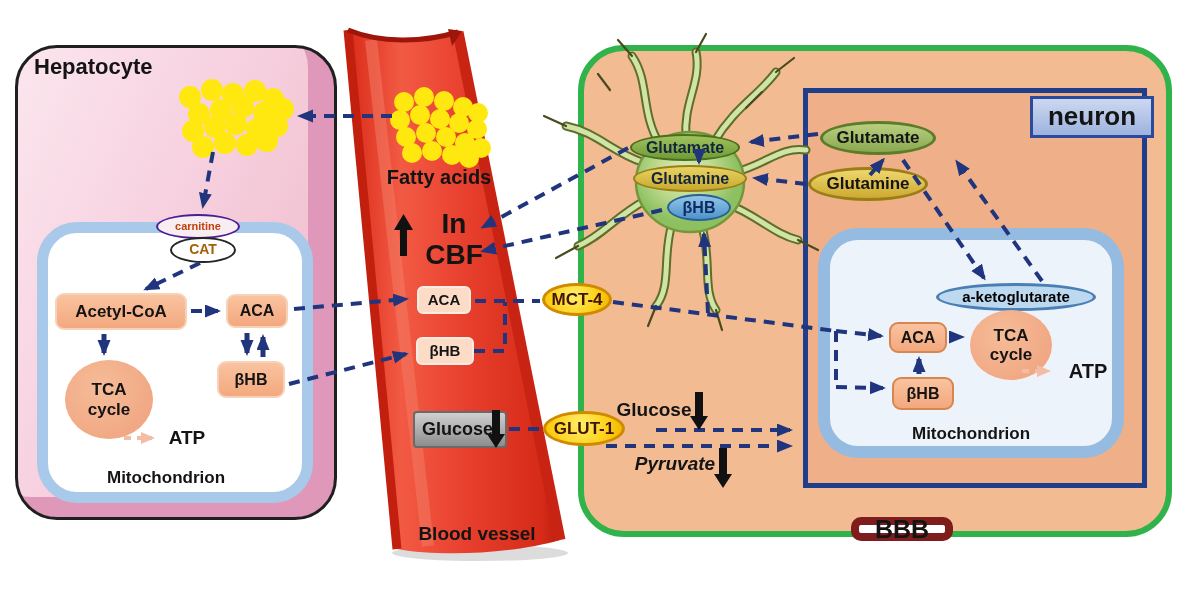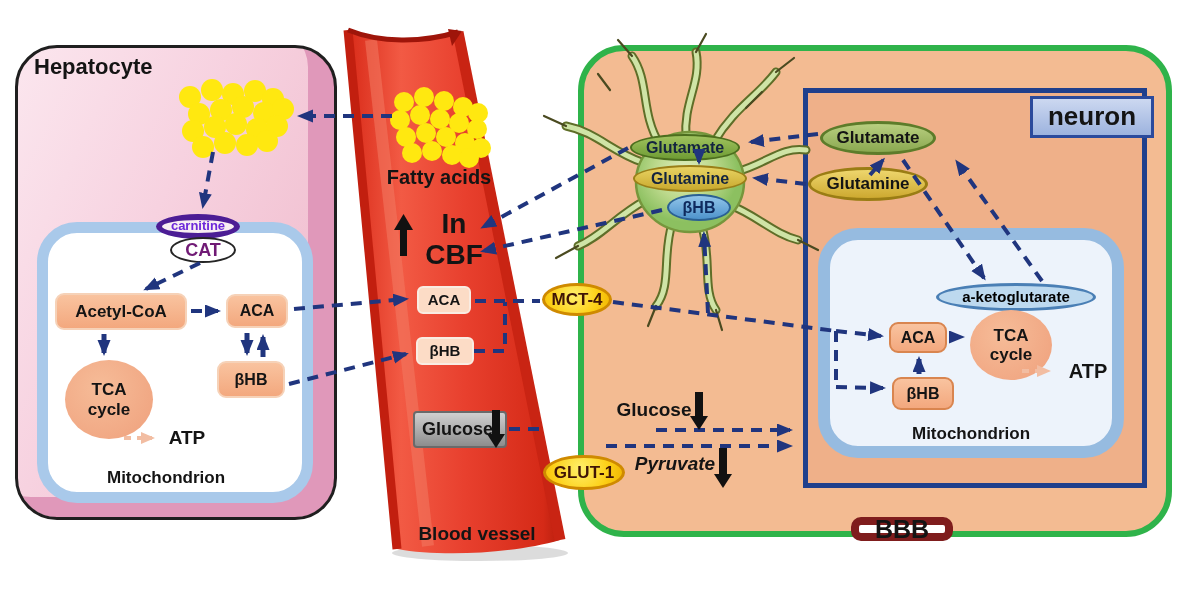--- a/index.html
+++ b/index.html
@@ -143,40 +143,40 @@
         <circle cx="481" cy="148" r="10"></circle>
       <circle cx="412" cy="153" r="10"></circle>
         <circle cx="432" cy="151" r="10"></circle>
         <circle cx="452" cy="155" r="10"></circle>
       <circle cx="469" cy="158" r="10"></circle>
     </g>
   </svg>
 
   <div class="abs z2 lbl" style="left:34px;top:52px;width:150px;height:30px;font-size:22px;justify-content:flex-start;">Hepatocyte</div>
 
-  <div class="abs z2 lbl oval" style="left:156px;top:214px;width:84px;height:25px;background:#f8eef2;border:6px solid #4c1d95;color:#6d28d9;font-size:13px;">carnitine</div>
-  <div class="abs z2 lbl oval" style="left:170px;top:237px;width:66px;height:26px;background:#ffffff;border:2px solid #252525;color:#701a75;font-size:18px;">CAT</div>
+  <div class="abs z2 lbl oval" style="left:156px;top:214px;width:84px;height:25px;background:#f8eef2;border:2px solid #4c1d95;color:#c2410c;font-size:11px;">carnitine</div>
+  <div class="abs z2 lbl oval" style="left:170px;top:237px;width:66px;height:26px;background:#ffffff;border:2px solid #252525;color:#a16207;font-size:14px;">CAT</div>
 
   <div class="abs z2 lbl saltbox" style="left:55px;top:293px;width:132px;height:37px;font-size:17px;">Acetyl-CoA</div>
   <div class="abs z2 lbl saltbox" style="left:226px;top:294px;width:62px;height:34px;font-size:16px;">ACA</div>
   <div class="abs z2 lbl saltbox" style="left:217px;top:361px;width:68px;height:37px;font-size:16px;">βHB</div>
   <div class="abs z2 lbl tcacircle pre" style="left:65px;top:360px;width:88px;height:79px;font-size:17px;">TCA
 cycle</div>
   <div class="abs z2 lbl" style="left:161px;top:426px;width:52px;height:24px;font-size:19px;">ATP</div>
   <div class="abs z2 lbl" style="left:80px;top:466px;width:172px;height:24px;font-size:17px;">Mitochondrion</div>
 
   <div class="abs z2 lbl" style="left:376px;top:164px;width:126px;height:26px;font-size:20px;">Fatty acids</div>
   <div class="abs z2 lbl" style="left:414px;top:226px;width:80px;height:26px;font-size:28px;justify-content:flex-start;">In CBF</div>
   <div class="abs z2 lbl vesselbox" style="left:417px;top:286px;width:54px;height:28px;font-size:15px;">ACA</div>
   <div class="abs z2 lbl vesselbox" style="left:416px;top:337px;width:58px;height:28px;font-size:15px;">βHB</div>
   <div class="abs z2 lbl" style="left:413px;top:411px;width:94px;height:37px;font-size:18px;justify-content:flex-start;padding-left:7px;background:linear-gradient(180deg,#d0d0d0,#8d8d8d);border:2px solid #6a6a6a;border-radius:4px;">Glucose</div>
   <div class="abs z2 lbl" style="left:406px;top:521px;width:142px;height:26px;font-size:19px;text-align:center;">Blood vessel</div>
 
   <div class="abs z2 lbl oval yellowoval" style="left:542px;top:283px;width:70px;height:33px;font-size:17px;">MCT-4</div>
-  <div class="abs z2 lbl oval yellowoval" style="left:543px;top:411px;width:82px;height:35px;font-size:17px;margin-top:44px;">GLUT-1</div>
+  <div class="abs z2 lbl oval yellowoval" style="left:543px;top:411px;width:82px;height:35px;font-size:17px;">GLUT-1</div>
 
   <div class="abs z2 lbl oval" style="left:630px;top:134px;width:110px;height:27px;font-size:16px;color:#13243f;background:linear-gradient(180deg,#9fc25e,#6f9c34);border:2px solid #4c6e1e;">Glutamate</div>
   <div class="abs z2 lbl oval" style="left:633px;top:165px;width:114px;height:27px;font-size:16px;color:#13243f;background:linear-gradient(180deg,#e8d363,#c9a92e);border:2px solid #9a7f18;">Glutamine</div>
   <div class="abs z2 lbl oval" style="left:667px;top:194px;width:64px;height:27px;font-size:16px;color:#0e2a5e;background:linear-gradient(180deg,#92c5e9,#4e93cc);border:2px solid #2b6093;">βHB</div>
 
   <div class="abs z2 lbl" style="left:614px;top:397px;width:80px;height:26px;font-size:19px;">Glucose</div>
   <div class="abs z2 lbl" style="left:632px;top:451px;width:86px;height:26px;font-size:19px;font-style:italic;">Pyruvate</div>
 
   <div class="abs z2 lbl" style="left:1018px;top:96px;width:124px;height:42px;font-size:26px;font-weight:600;background:linear-gradient(180deg,#ccd8f0,#9db3de);border:3px solid #2b4a9c;margin-left:12px;">neuron</div>
   <div class="abs z2 lbl oval" style="left:820px;top:121px;width:116px;height:34px;font-size:17px;background:linear-gradient(180deg,#b9cf80,#8aa850);border:3px solid #5d7c2a;">Glutamate</div>

